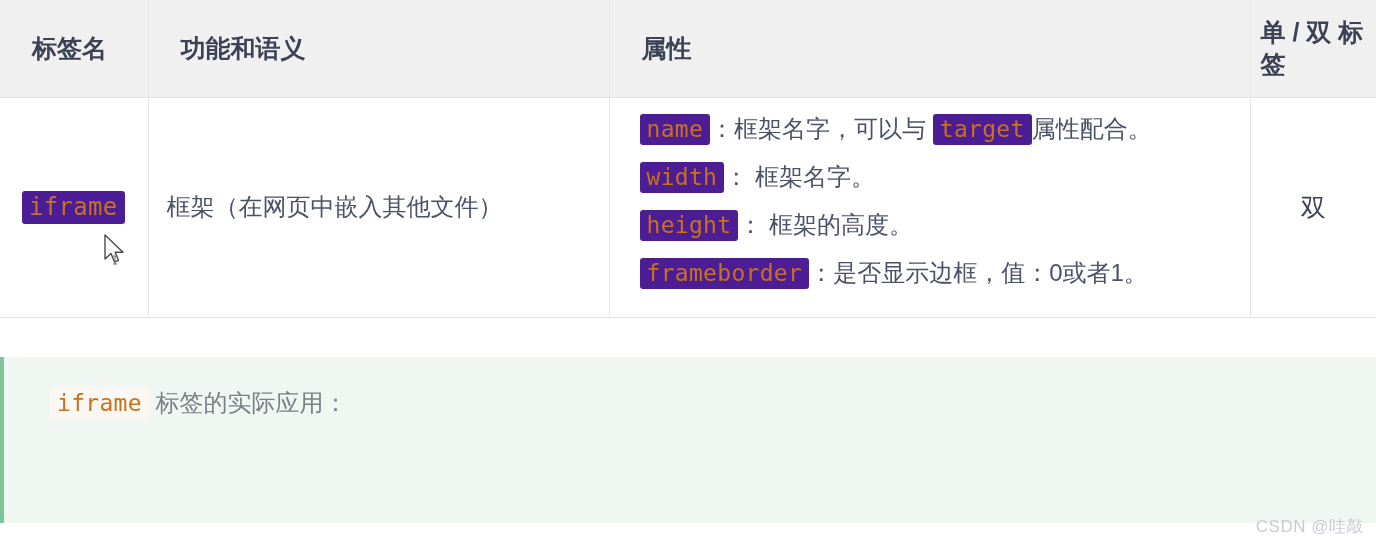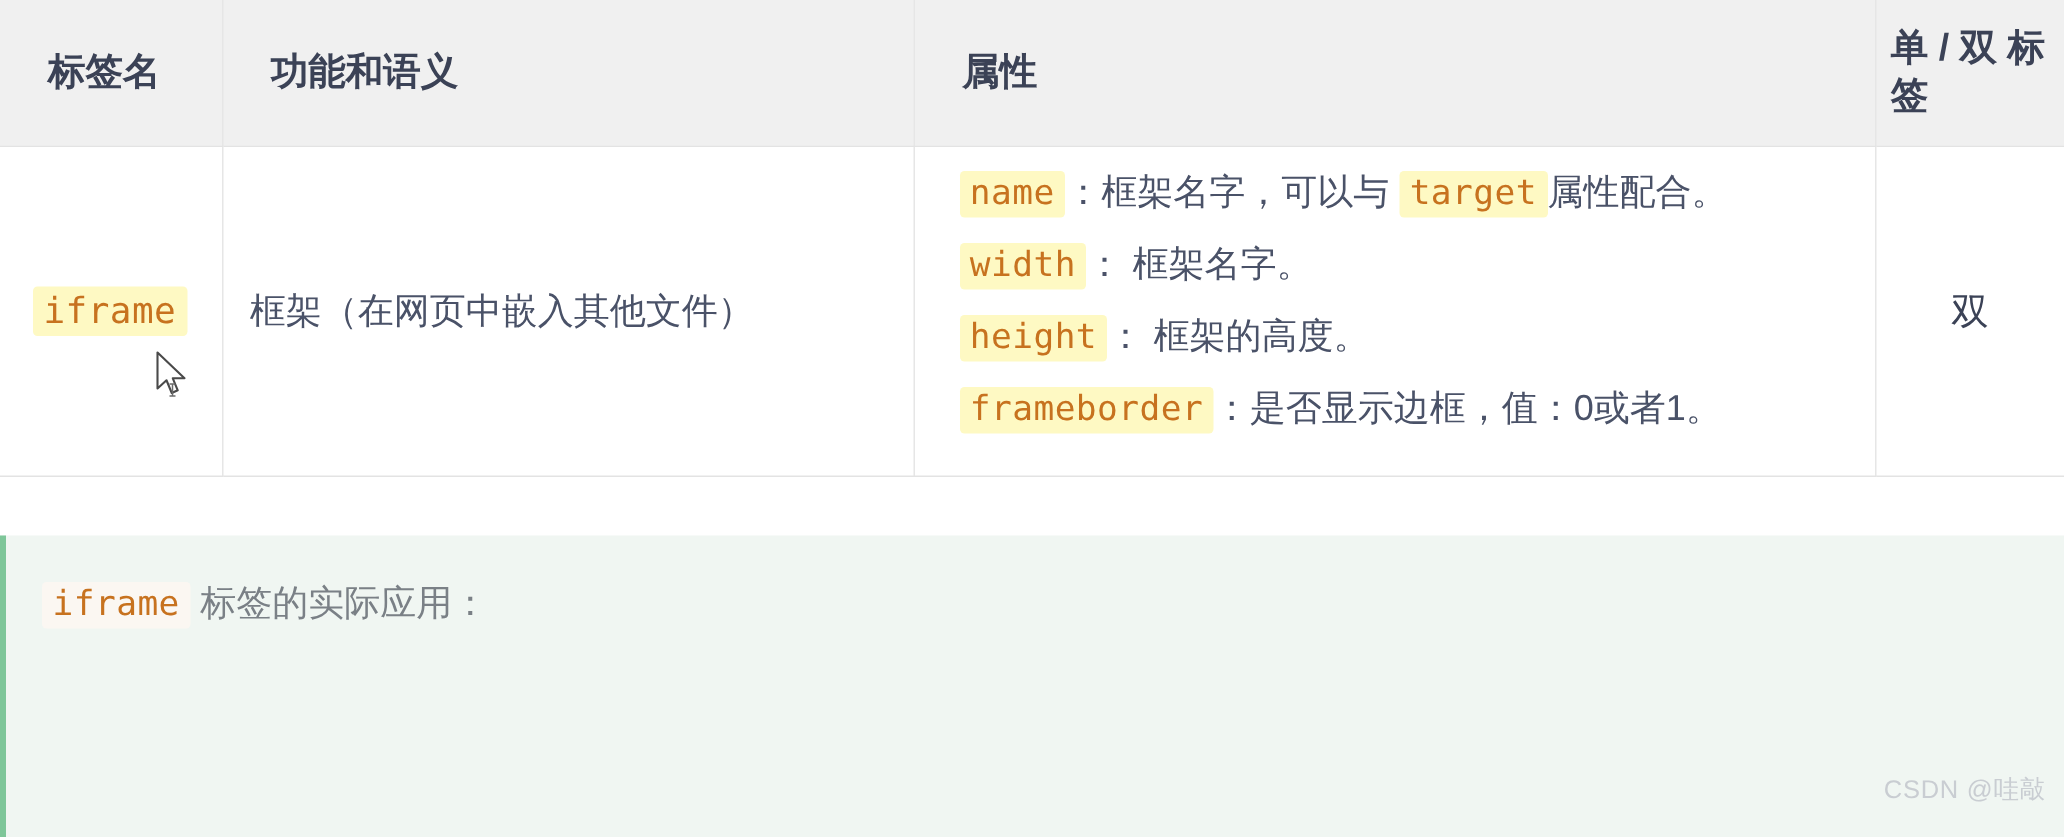--- a/index.html
+++ b/index.html
@@ -71,21 +71,21 @@
     padding-left: 22px !important;
   }
   .cell-attrs {
     padding: 14px 18px 14px 30px !important;
   }
 
   
   .code {
     font-family: "DejaVu Sans Mono", "Liberation Mono", monospace;
     color: #c7721f;
-    background: #fef9c3;
+    background: #4c1d95;
     border-radius: 3px;
     padding: 2px 7px 3px 7px;
     font-size: 23px;
     letter-spacing: 0.3px;
     white-space: nowrap;
   }
   .cell-tagname .code { font-size: 24px; }
 
   .attr-line {
     margin: 0 0 14px 0;
@@ -95,25 +95,25 @@
     white-space: nowrap;
   }
   .attr-line:last-child { margin-bottom: 13px; }
 
   
   .note-block {
     position: absolute;
     left: 0;
     top: 357px;
     width: 1376px;
-    height: 201px;
+    height: 166px;
     background: #f0f6f2;
     border-left: 4px solid #7ec699;
     box-sizing: border-box;
-    padding: 30px 0 0 24px;
+    padding: 30px 0 0 46px;
   }
   .note-intro {
     font-size: 24px;
     color: #7a8086;
     line-height: 1.3;
     margin: 0 0 28px 0;
   }
   .note-intro .code { background: #fbf7f2; color: #c7721f; }
   .note-list {
     margin: 0;

